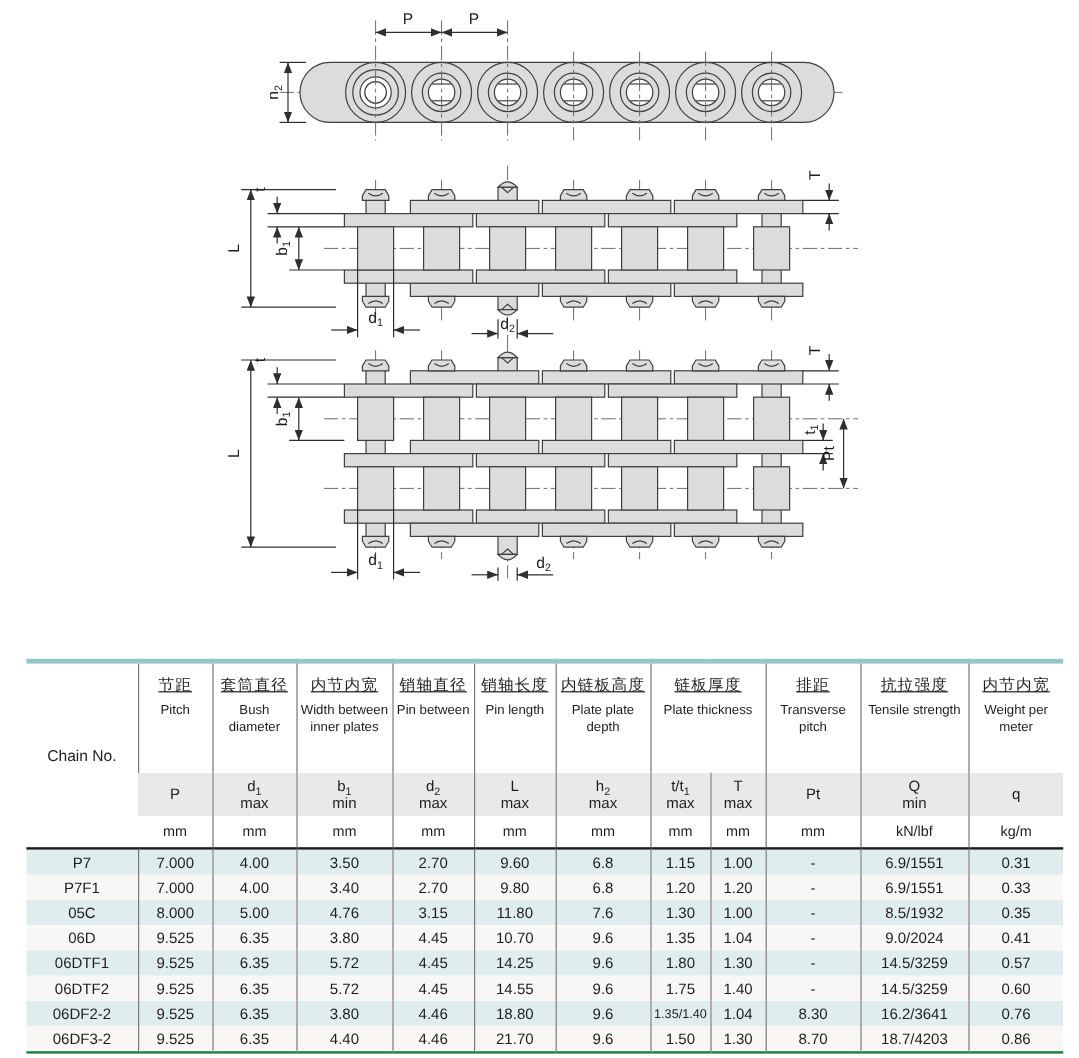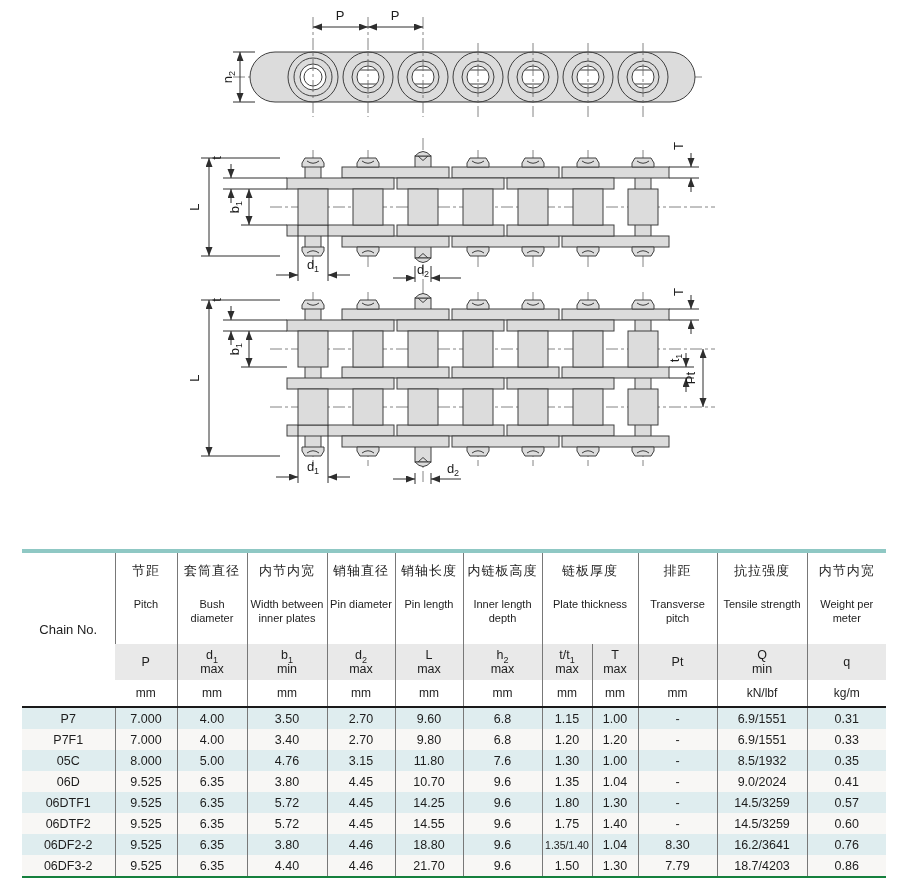--- a/index.html
+++ b/index.html
@@ -14,21 +14,21 @@
   .dim{stroke:#2e2e2e;stroke-width:1;fill:none;}
   text.dlabel{font-family:"Liberation Sans",sans-serif;font-size:13px;fill:#1d1d1d;}
   .dsub{font-size:9px;}
   
   .spec-table{position:absolute;left:22px;top:549px;width:864px;border-collapse:collapse;
               table-layout:fixed;border-top:4px solid #8fc8c4;}
   .spec-table th,.spec-table td{border-left:1px solid #787878;padding:0;text-align:center;
               font-weight:normal;overflow:hidden;}
   .spec-table th:first-child,.spec-table td:first-child{border-left:none;}
   .title-row th{height:82px;vertical-align:top;padding-top:9px;}
-  .title-row .zh{font-size:13px;margin-bottom:18px;letter-spacing:1px;}
+  .title-row .zh{font-size:13px;margin-bottom:6px;letter-spacing:1px;text-decoration:underline;}
   .title-row .en{font-size:11px;line-height:1.25;}
   .chain-th{vertical-align:middle !important;font-size:13px;padding-top:0 !important;
             border-bottom:2px solid #1a1a1a;}
   .sym-row th{height:36px;background:#e9e9e9;font-size:12.5px;line-height:1.15;}
   .unit-row th{height:26px;font-size:12px;border-bottom:2px solid #1a1a1a;}
   sub{font-size:9px;line-height:0;}
   tbody td{height:21px;font-size:12.5px;white-space:nowrap;}
   tbody tr:nth-child(odd){background:#dfedef;}
   tbody tr:nth-child(even){background:#f8f7f5;}
   tbody tr:last-child td{border-bottom:2px solid #15803d;}
@@ -358,29 +358,29 @@
         <th>
             <div class="zh">套筒直径</div>
             <div class="en">Bush diameter</div>
           </th>
         <th>
             <div class="zh">内节内宽</div>
             <div class="en">Width between inner plates</div>
           </th>
         <th>
             <div class="zh">销轴直径</div>
-            <div class="en">Pin diameter</div>
+            <div class="en">Pin between</div>
           </th>
         <th>
             <div class="zh">销轴长度</div>
             <div class="en">Pin length</div>
           </th>
         <th>
             <div class="zh">内链板高度</div>
-            <div class="en">Inner length depth</div>
+            <div class="en">Plate plate depth</div>
           </th>
         <th colspan="2">
             <div class="zh">链板厚度</div>
             <div class="en">Plate thickness</div>
           </th>
         <th>
             <div class="zh">排距</div>
             <div class="en">Transverse pitch</div>
           </th>
         <th>
@@ -521,20 +521,20 @@
       <tr>
         <td>06DF3-2</td>
         <td>9.525</td>
         <td>6.35</td>
         <td>4.40</td>
         <td>4.46</td>
         <td>21.70</td>
         <td>9.6</td>
         <td>1.50</td>
         <td>1.30</td>
-        <td>7.79</td>
+        <td>8.70</td>
         <td>18.7/4203</td>
         <td>0.86</td>
       </tr>
     </tbody>
   </table>
 
 </div>
 
 </body></html>

